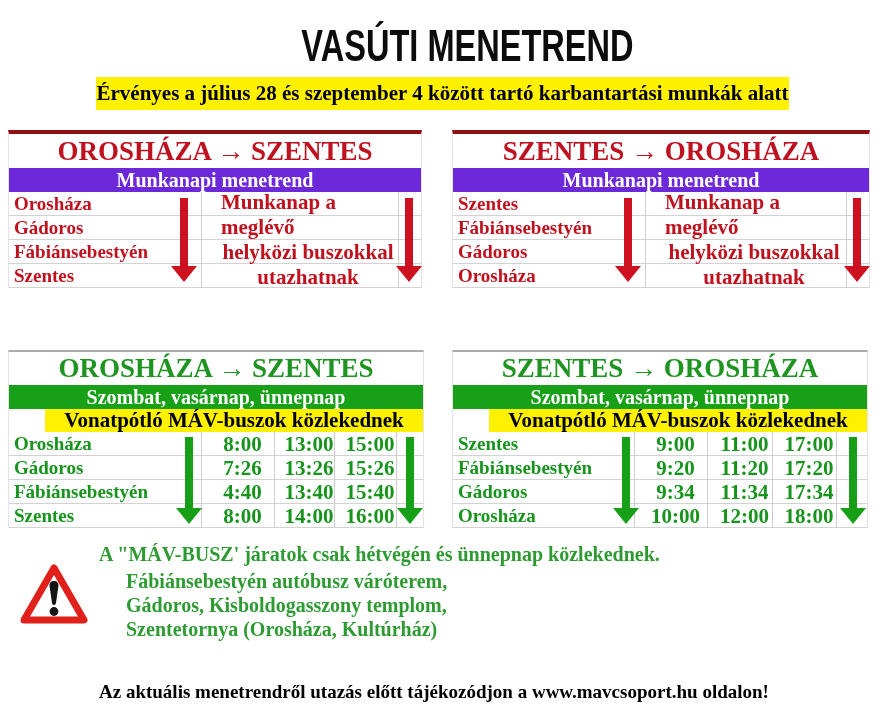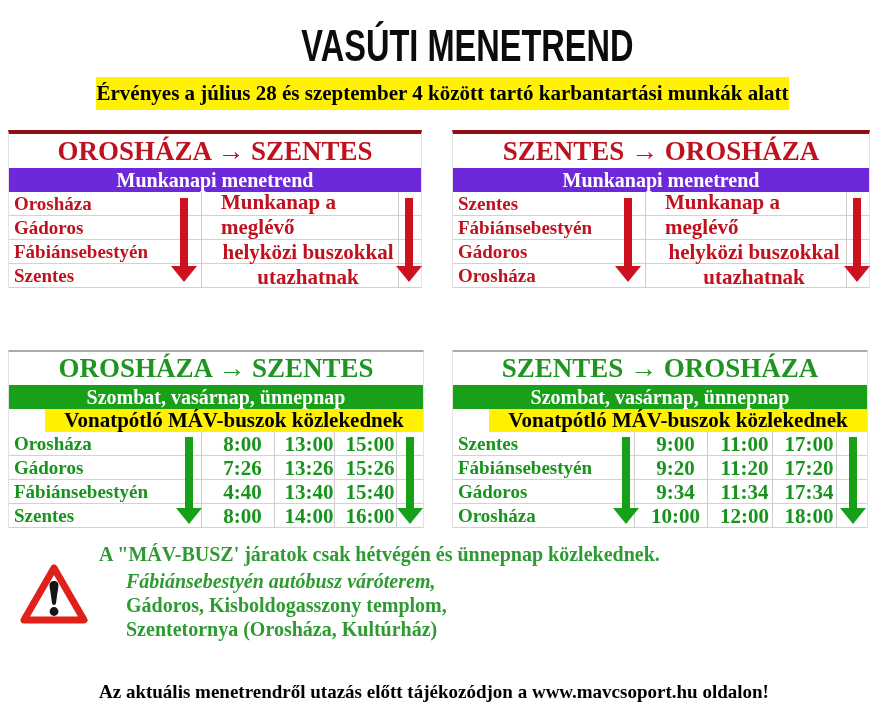--- a/index.html
+++ b/index.html
@@ -246,19 +246,19 @@
 
   <div class="warn">
     <svg width="72" height="66" viewBox="0 0 72 66">
       <path d="M36 6 L66 58 L6 58 Z" fill="#ffffff" stroke="#E0201B" stroke-width="7" stroke-linejoin="round"></path>
       <path d="M36 19 C32.8 19 31.2 21.2 31.6 24.2 L34 41 C34.3 43.6 37.7 43.6 38 41 L40.4 24.2 C40.8 21.2 39.2 19 36 19 Z" fill="#141414"></path>
       <circle cx="36" cy="49.5" r="4.4" fill="#141414"></circle>
     </svg>
   </div>
 
   <div class="note" style="left:99px; top:543px; font-size:20px;">A "MÁV-BUSZ'  járatok csak hétvégén és ünnepnap közlekednek.</div>
-  <div class="note" style="left:126px; top:570px; font-size:20px;font-style:italic;">Fábiánsebestyén autóbusz váróterem,</div>
+  <div class="note" style="left:126px; top:570px; font-size:20px;">Fábiánsebestyén autóbusz váróterem,</div>
   <div class="note" style="left:126px; top:594px; font-size:20px;">Gádoros, Kisboldogasszony templom,</div>
   <div class="note" style="left:126px; top:618px; font-size:20px;">Szentetornya (Orosháza, Kultúrház)</div>
 
   <div class="footer-line">Az aktuális menetrendről utazás előtt tájékozódjon a www.mavcsoport.hu oldalon!</div>
 
 </div>
 
 </body></html>

